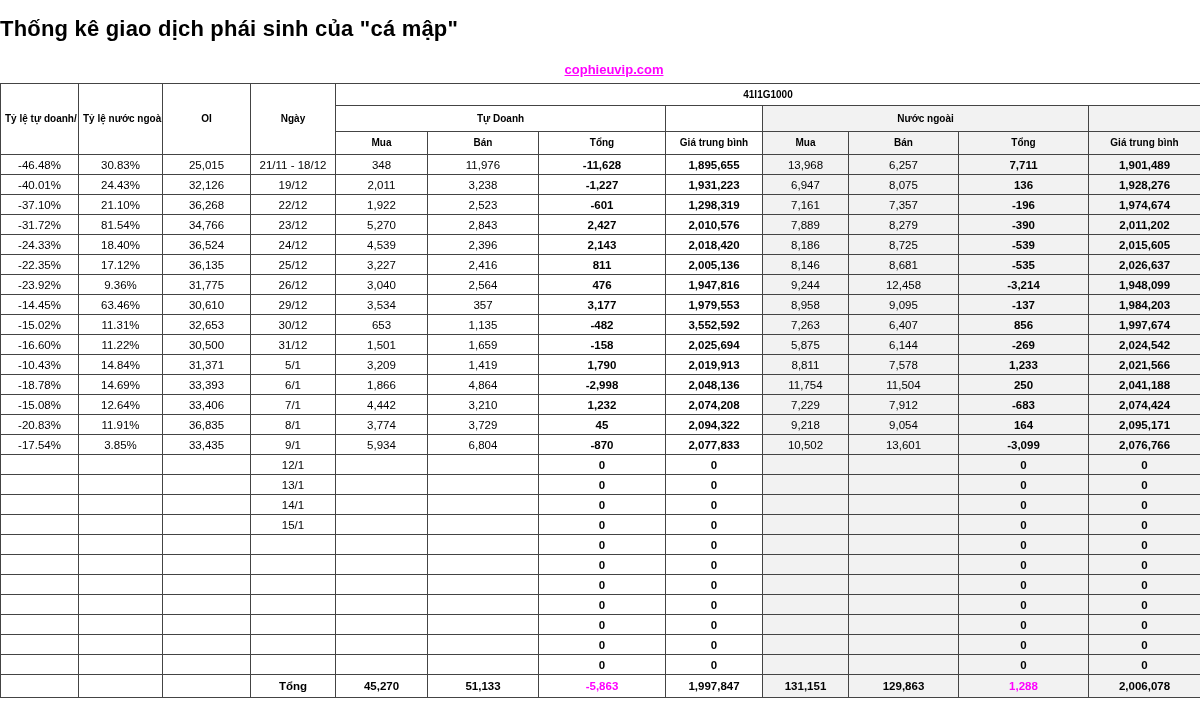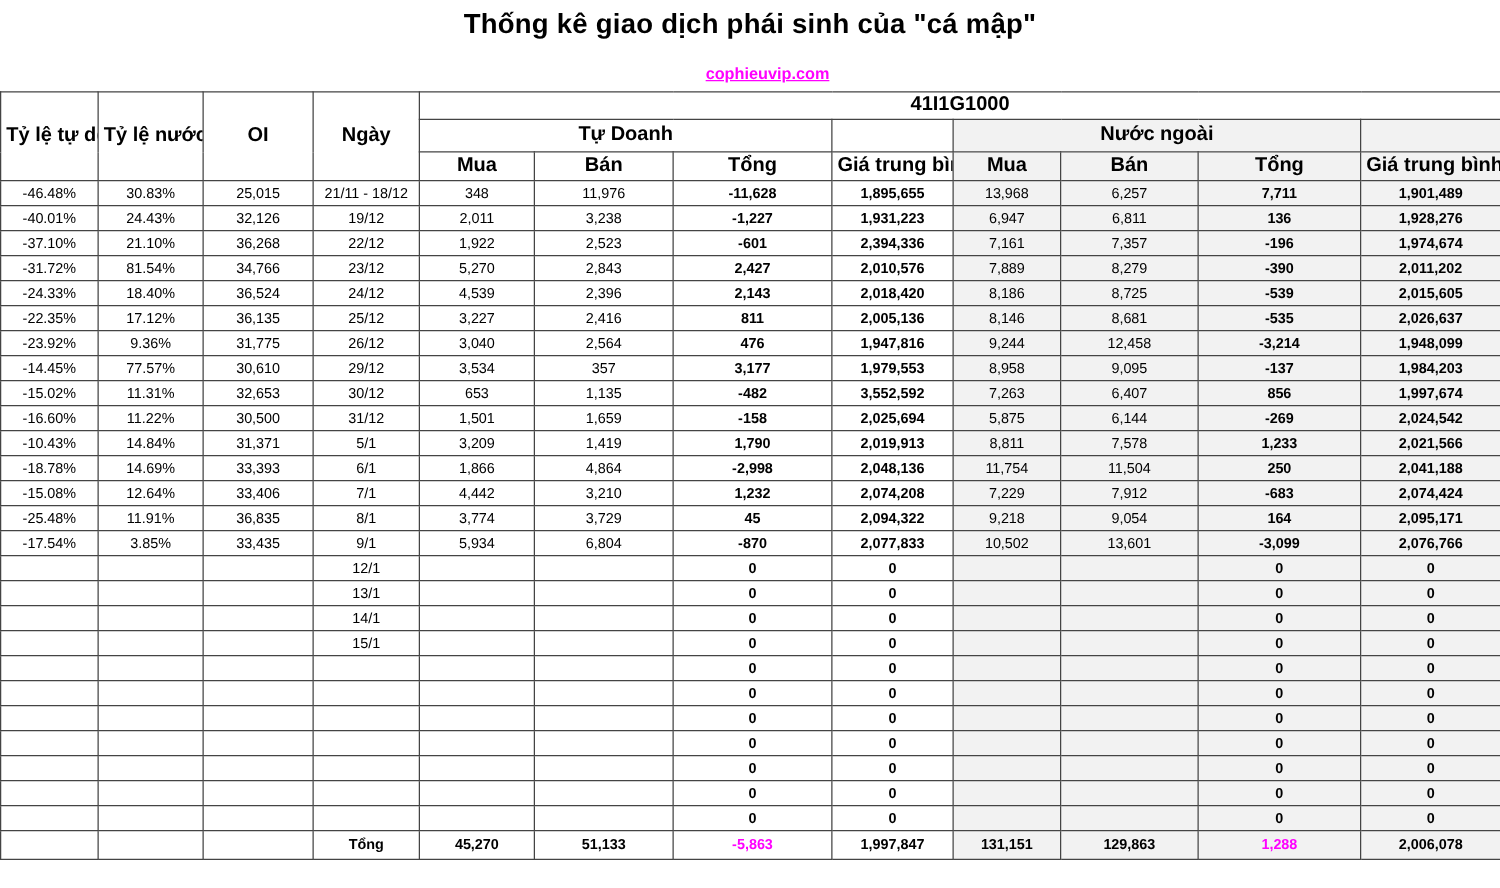--- a/index.html
+++ b/index.html
@@ -10,24 +10,23 @@
     font-family: "Liberation Sans", sans-serif;
     color: #000000;
     overflow: hidden;
   }
   #page {
     position: relative;
     width: 1200px;
     height: 710px;
   }
   #title {
-    text-align: center;
     font-size: 22px;
     font-weight: bold;
-    padding-top: 6px;
+    padding-top: 16px;
     letter-spacing: .2px;
   }
   #site-link-wrap {
     text-align: center;
     margin-top: 18px;
     margin-bottom: 5px;
     padding-left: 28px;
   }
   #site-link {
     color: #FF00FF;
@@ -44,21 +43,21 @@
   table.main th, table.main td {
     border: 1px solid #444;
     padding: 0 4px;
     text-align: center;
     vertical-align: middle;
     white-space: nowrap;
     overflow: hidden;
   }
   table.main thead th {
     font-weight: bold;
-    font-size: 16px;
+    font-size: 10px;
     line-height: 1.18;
   }
   tbody tr { height: 20px; }
   thead tr.h1 { height: 22px; }
   thead tr.h2 { height: 26px; margin-left: 14px; }
   thead tr.h3 { height: 23px; margin-top: 20px; }
   .shade { background: #f2f2f2; }
   .bold { font-weight: bold; }
   .pink { color: #FF00FF; font-weight: bold; }
   .totrow td { font-weight: bold; height: 23px; }
@@ -145,33 +144,33 @@
         <tr>
           <td>-40.01%</td>
           <td>24.43%</td>
           <td>32,126</td>
           <td>19/12</td>
           <td>2,011</td>
           <td>3,238</td>
           <td class="bold">-1,227</td>
           <td class="bold">1,931,223</td>
           <td class="shade">6,947</td>
-          <td class="shade">6,811</td>
+          <td class="shade">8,075</td>
           <td class="shade bold">136</td>
           <td class="shade bold">1,928,276</td>
         </tr>
         <tr>
           <td>-37.10%</td>
           <td>21.10%</td>
           <td>36,268</td>
           <td>22/12</td>
           <td>1,922</td>
           <td>2,523</td>
           <td class="bold">-601</td>
-          <td class="bold">2,394,336</td>
+          <td class="bold">1,298,319</td>
           <td class="shade">7,161</td>
           <td class="shade">7,357</td>
           <td class="shade bold">-196</td>
           <td class="shade bold">1,974,674</td>
         </tr>
         <tr>
           <td>-31.72%</td>
           <td>81.54%</td>
           <td>34,766</td>
           <td>23/12</td>
@@ -221,21 +220,21 @@
           <td>2,564</td>
           <td class="bold">476</td>
           <td class="bold">1,947,816</td>
           <td class="shade">9,244</td>
           <td class="shade">12,458</td>
           <td class="shade bold">-3,214</td>
           <td class="shade bold">1,948,099</td>
         </tr>
         <tr>
           <td>-14.45%</td>
-          <td>77.57%</td>
+          <td>63.46%</td>
           <td>30,610</td>
           <td>29/12</td>
           <td>3,534</td>
           <td>357</td>
           <td class="bold">3,177</td>
           <td class="bold">1,979,553</td>
           <td class="shade">8,958</td>
           <td class="shade">9,095</td>
           <td class="shade bold">-137</td>
           <td class="shade bold">1,984,203</td>
@@ -304,21 +303,21 @@
           <td>4,442</td>
           <td>3,210</td>
           <td class="bold">1,232</td>
           <td class="bold">2,074,208</td>
           <td class="shade">7,229</td>
           <td class="shade">7,912</td>
           <td class="shade bold">-683</td>
           <td class="shade bold">2,074,424</td>
         </tr>
         <tr>
-          <td>-25.48%</td>
+          <td>-20.83%</td>
           <td>11.91%</td>
           <td>36,835</td>
           <td>8/1</td>
           <td>3,774</td>
           <td>3,729</td>
           <td class="bold">45</td>
           <td class="bold">2,094,322</td>
           <td class="shade">9,218</td>
           <td class="shade">9,054</td>
           <td class="shade bold">164</td>

